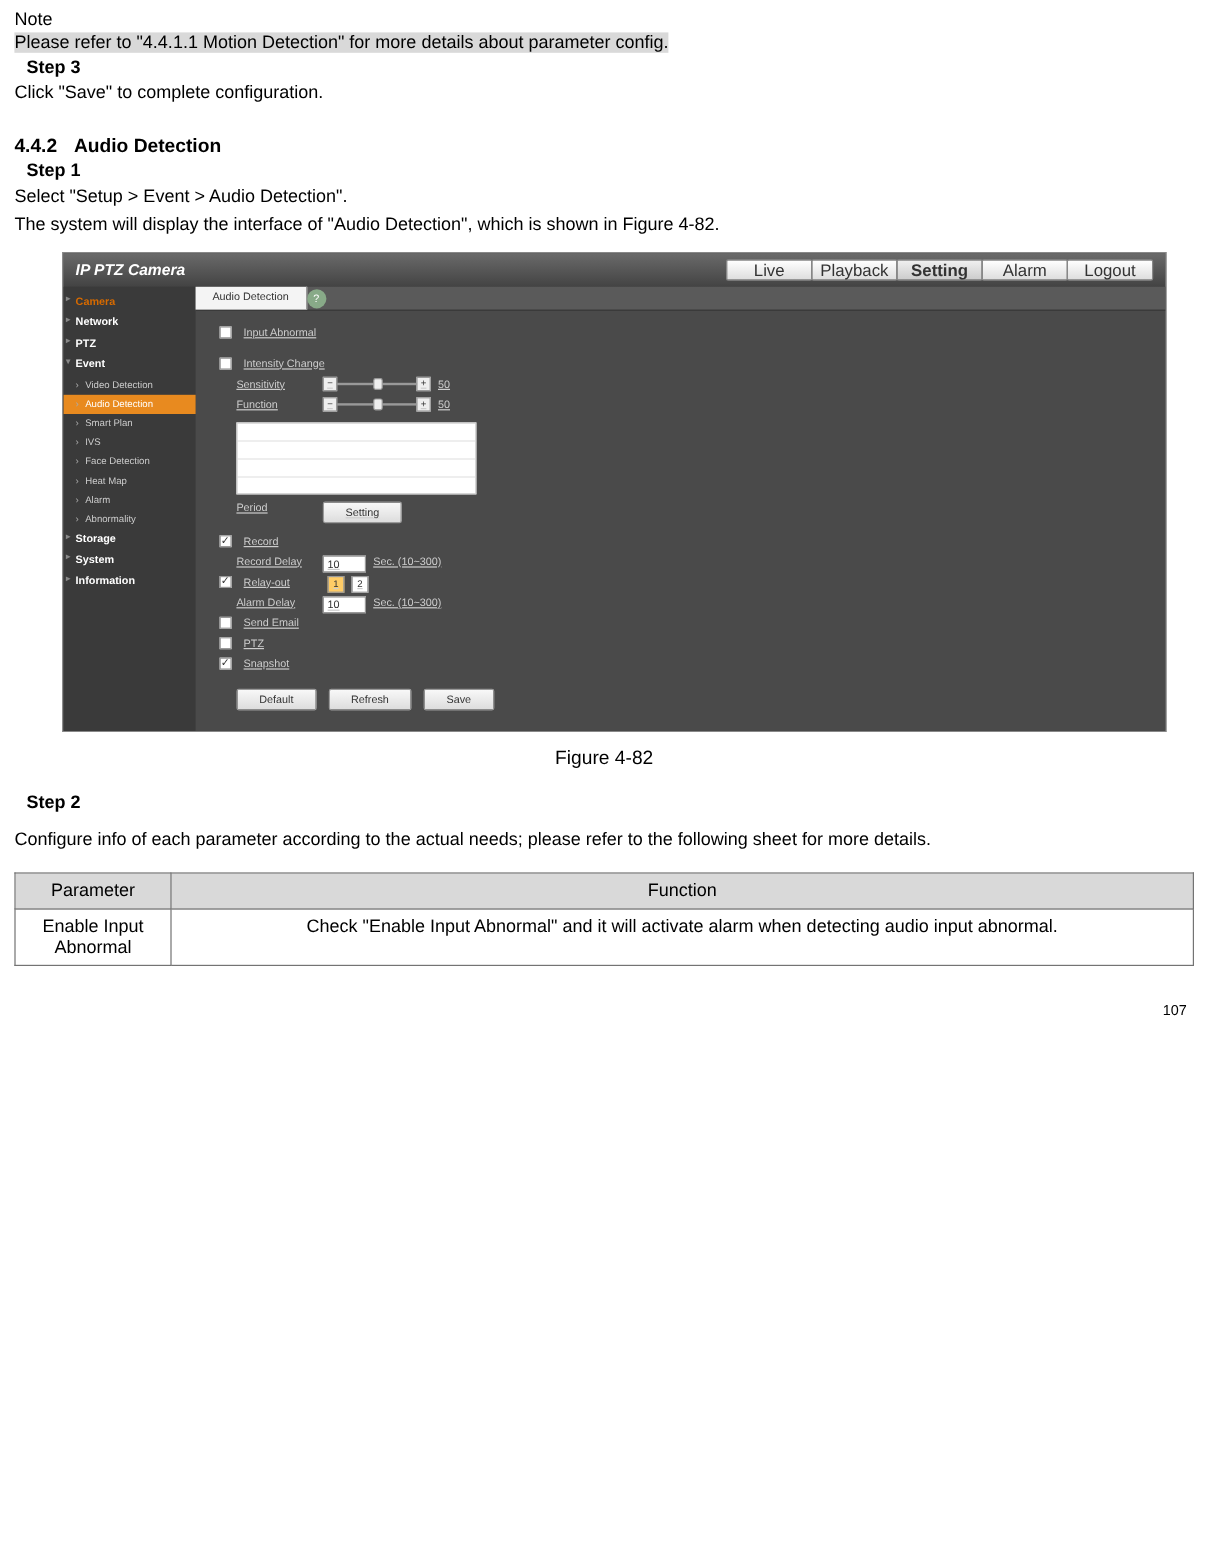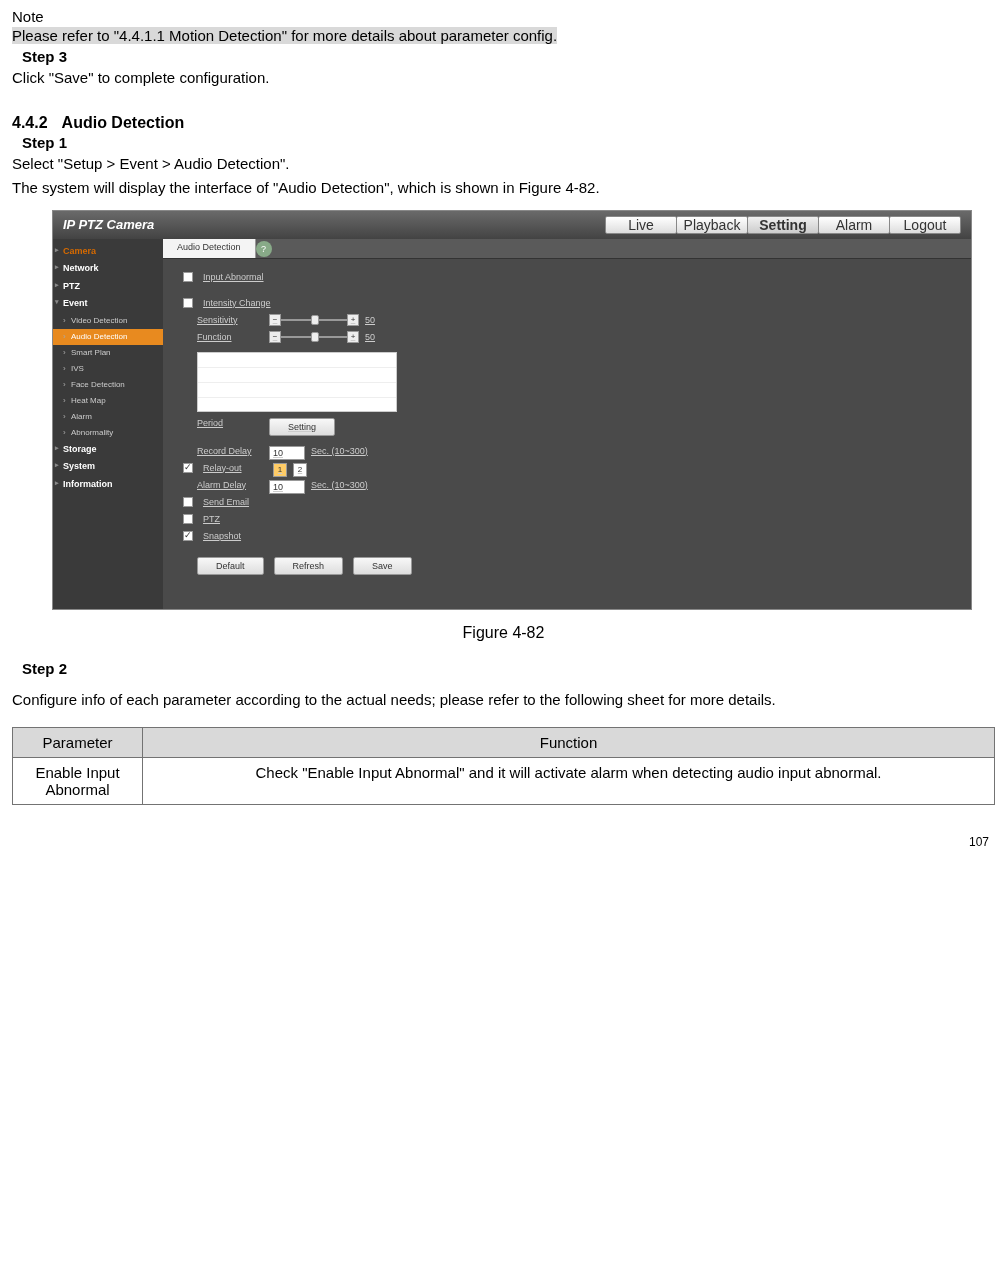--- a/index.html
+++ b/index.html
@@ -137,20 +137,24 @@
             </span>
           <span>50</span>
         </div>
         <div class="fw-chart"></div>
         <div class="fw-row">
             <span class="fw-lbl2">Period</span>
             <span class="fw-btn">Setting</span>
           </div>
         <div style="height:4px"></div>
         <div class="fw-row">
+            <span class="fw-chk checked"></span>
+            <span>Record</span>
+          </div>
+        <div class="fw-row">
             <span class="fw-lbl2">Record Delay</span>
             <span class="fw-num">10</span>
             <span>Sec. (10~300)</span>
           </div>
         <div class="fw-row">
             <span class="fw-chk checked"></span>
             <span class="fw-lbl" style="width:64px">Relay-out</span>
             <span class="fw-relaybtn sel">1</span>
             <span class="fw-relaybtn">2</span>
           </div>

